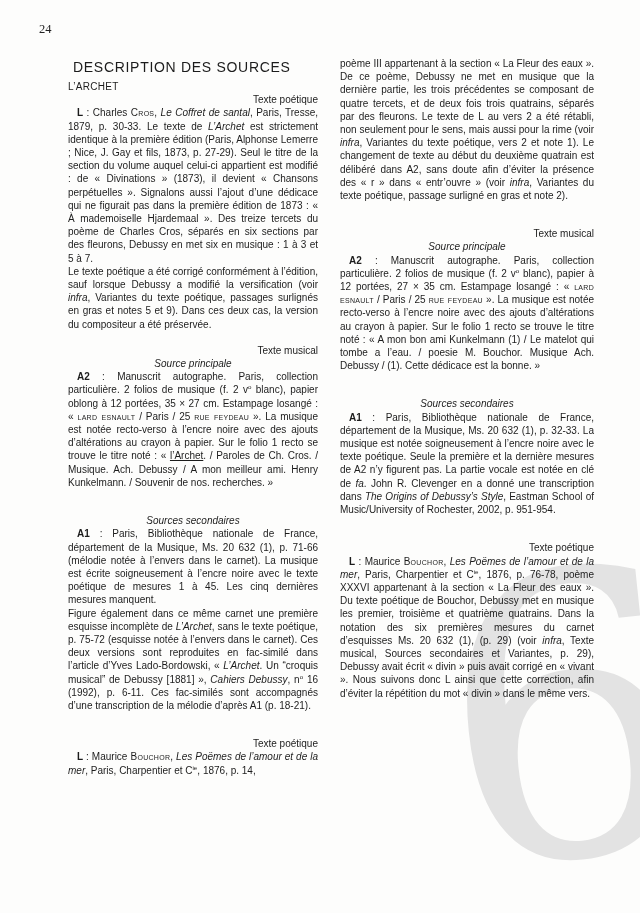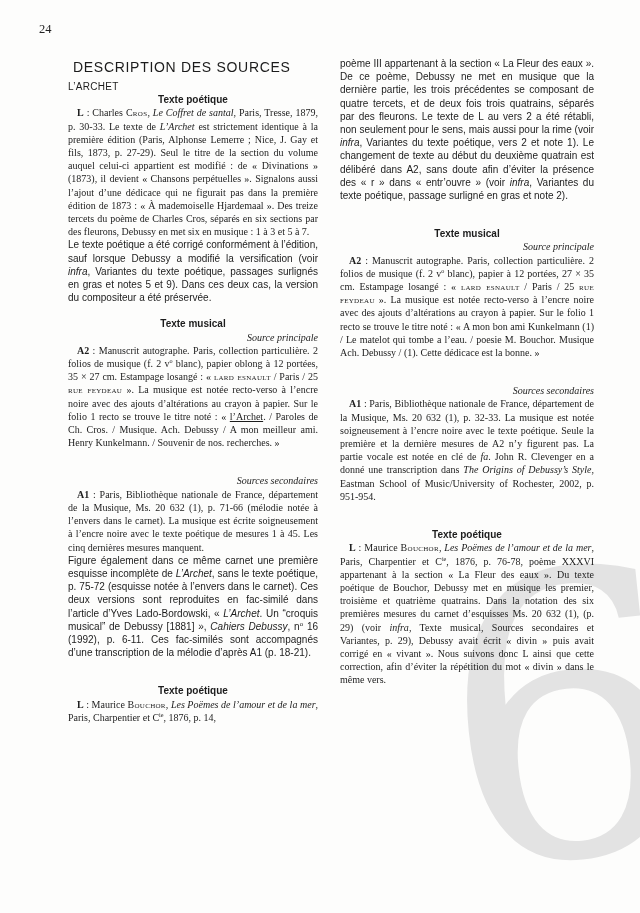--- a/index.html
+++ b/index.html
@@ -23,24 +23,24 @@
   }
   .column{
     position:absolute;
     font-size:10px;line-height:13.2px;
     text-align:justify;
     color:#1c1c1c;
   }
   .col-left{left:68px;top:80px;width:250px;}
   .col-right{left:340px;top:57px;width:254px;}
   .column .h1{letter-spacing:0.3px;text-align:left;}
-  .column .hb{font-weight:bold;text-align:center;}
-  .column .hi{font-style:italic;text-align:right;font-family:Liberation Serif, serif;}
+  .column .hb{font-weight:normal;text-align:right;}
+  .column .hi{font-style:italic;text-align:center;}
   .column .p{}
-  .column .p.indent{text-indent:9px;font-family:Liberation Serif, serif;}
+  .column .p.indent{text-indent:9px;}
   .column .spacer{height:13px;}
   .column .spacer.x2{height:25px;}
   .b{font-weight:bold;}
   .i{font-style:italic;}
   .sc{font-variant:small-caps;letter-spacing:0.3px;}
   .u{text-decoration:underline;}
   .sup{font-size:0.62em;vertical-align:super;line-height:0;}
   .watermark{
     position:absolute;
     left:442px;top:525px;

